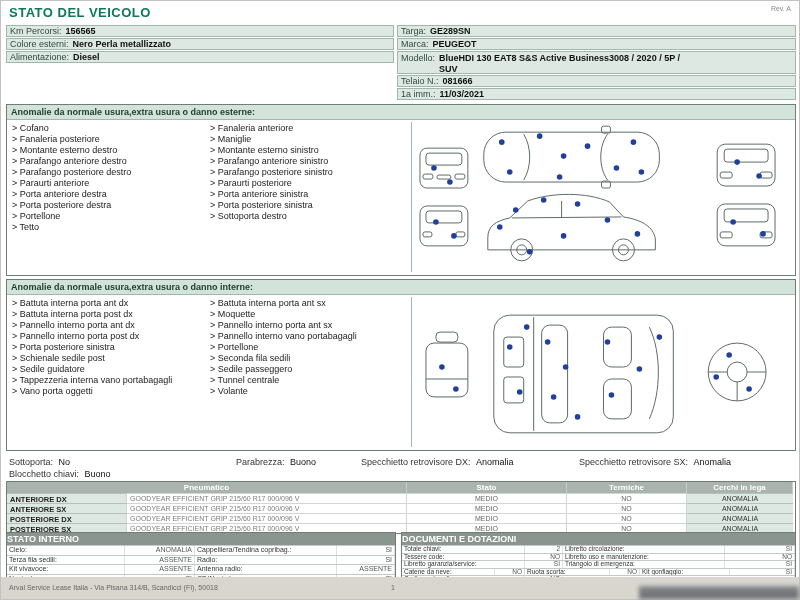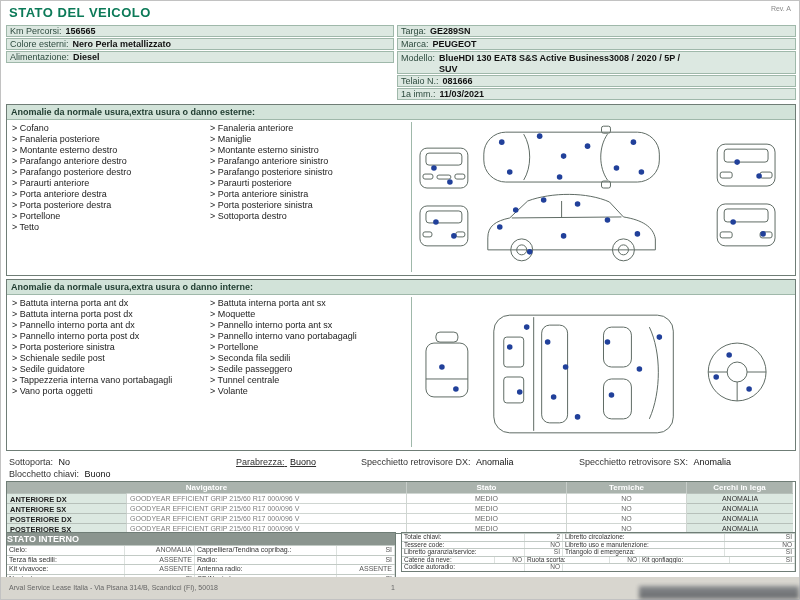--- a/index.html
+++ b/index.html
@@ -280,39 +280,39 @@
             <circle cx="115" cy="30" r="2.8" fill="#21409a"></circle>
           </g>
       </svg>
     </div>
   </div>
 
   <div class="cond" style="left:8px;top:456px;">
     <span class="cl">Sottoporta:</span>
     <span class="cv">No</span>
   </div>
-  <div class="cond" style="left:235px;top:456px;text-decoration:underline;">
+  <div class="cond" style="left:235px;top:456px;">
     <span class="cl">Parabrezza:</span>
     <span class="cv">Buono</span>
   </div>
   <div class="cond" style="left:360px;top:456px;">
     <span class="cl">Specchietto retrovisore DX:</span>
     <span class="cv">Anomalia</span>
   </div>
   <div class="cond" style="left:578px;top:456px;">
     <span class="cl">Specchietto retrovisore SX:</span>
     <span class="cv">Anomalia</span>
   </div>
   <div class="cond" style="left:8px;top:468px;">
     <span class="cl">Blocchetto chiavi:</span>
     <span class="cv">Buono</span>
   </div>
 
   <div class="tires">
-    <div class="th span2">Navigatore</div>
+    <div class="th span2">Pneumatico</div>
     <div class="th">Stato</div>
     <div class="th">Termiche</div>
     <div class="th">Cerchi in lega</div>
 
     <div class="pos">ANTERIORE DX</div>
     <div class="desc">GOODYEAR EFFICIENT GRIP 215/60 R17 000/096 V</div>
     <div class="mid">MEDIO</div>
     <div class="mid">NO</div>
     <div class="cer">ANOMALIA</div>
 
@@ -357,20 +357,21 @@
     </div>
     <div class="brow cols4L">
       <div class="bl">Navigatore:</div>
       <div class="bv">SI</div>
       <div class="bl">CD(Navig.):</div>
       <div class="bv">SI</div>
     </div>
   </div>
 
   <div class="btable rightT">
+    <div class="btitle">DOCUMENTI E DOTAZIONI</div>
     <div class="brow cols4R">
       <div class="bl">Totale chiavi:</div>
       <div class="bv">2</div>
       <div class="bl">Libretto circolazione:</div>
       <div class="bv">SI</div>
     </div>
     <div class="brow cols4R">
       <div class="bl">Tessere code:</div>
       <div class="bv">NO</div>
       <div class="bl">Libretto uso e manutenzione:</div>

